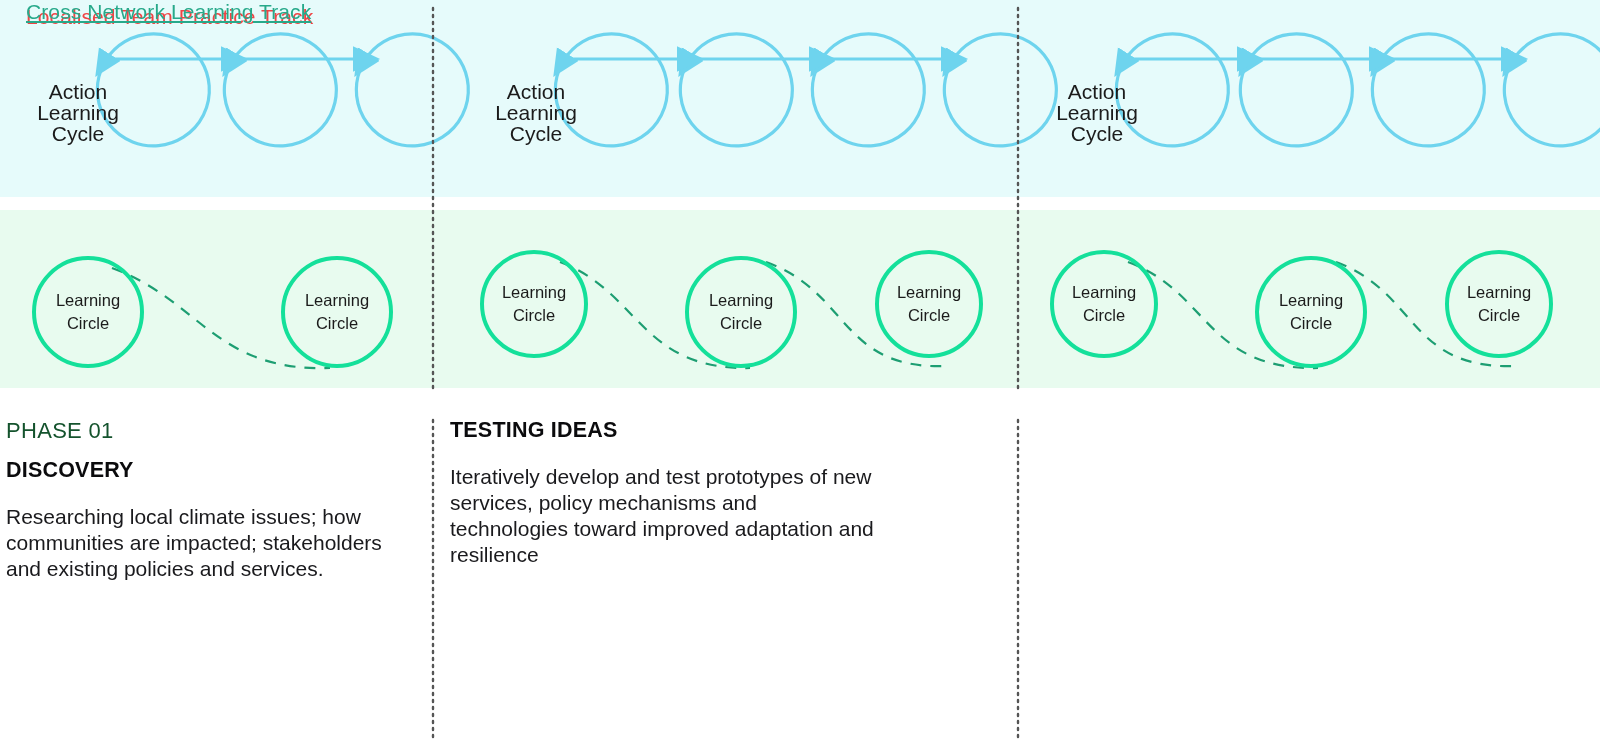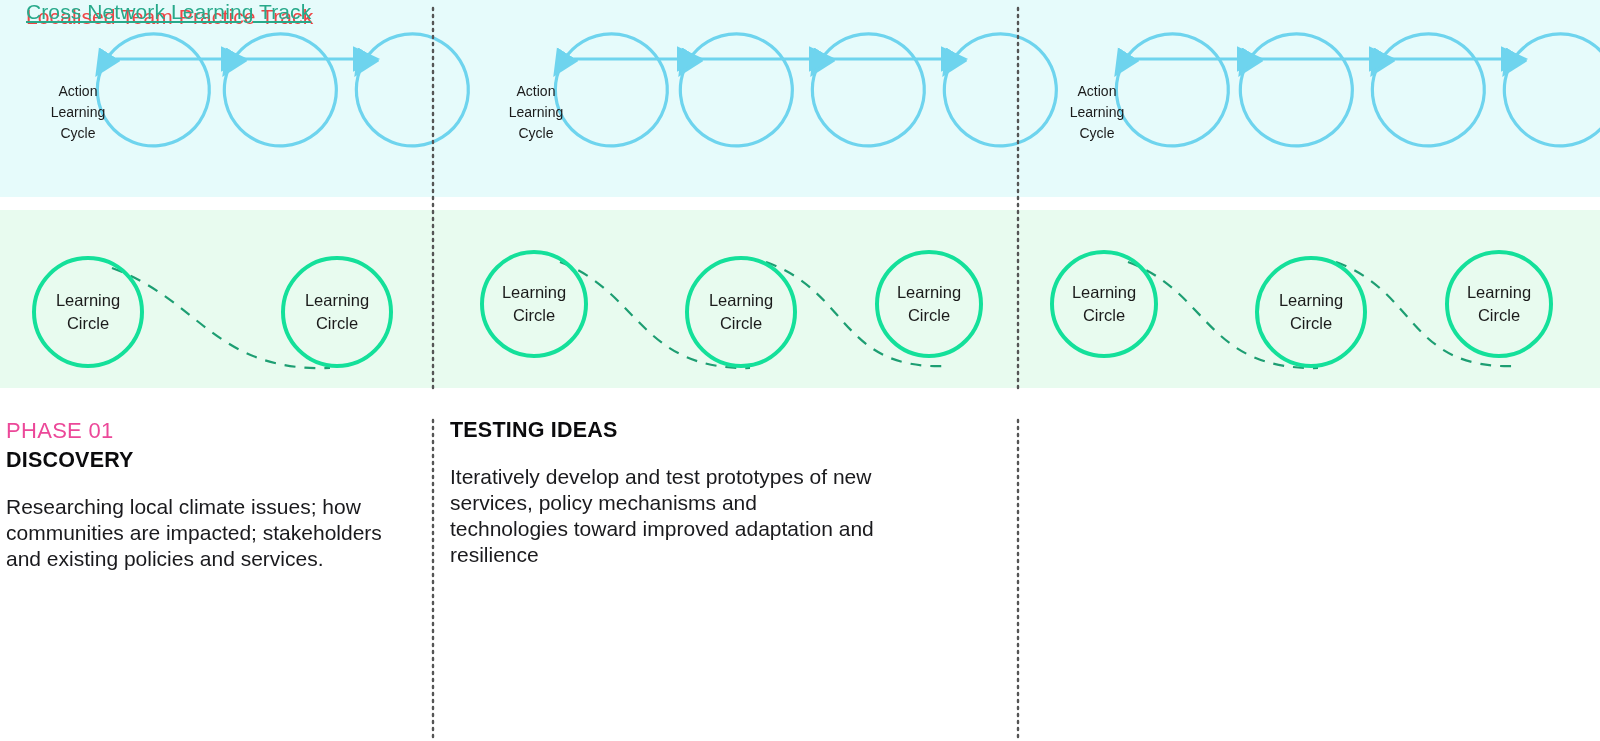--- a/index.html
+++ b/index.html
@@ -59,41 +59,41 @@
     width: 1600px;
     height: 741px;
     pointer-events: none;
   }
 
   
   .circle-label {
     position: absolute;
     text-align: center;
     color: #1b1b1b;
-    font-size: 14px;
+    font-size: 21px;
     line-height: 21px;
     white-space: nowrap;
     transform: translate(-50%, -50%);
   }
   .circle-label.green {
     font-size: 16.5px;
     line-height: 23px;
   }
 
   
   .phase-col {
     position: absolute;
     top: 418px;
   }
   .phase-kicker {
     font-size: 22px;
     font-weight: 400;
-    color: #ec4899;
+    color: #14532d;
     letter-spacing: 0.3px;
-    margin: 0 0 4px 0;
+    margin: 0 0 14px 0;
     white-space: nowrap;
   }
   .phase-title {
     font-size: 21.5px;
     font-weight: bold;
     color: #0b0b0d;
     letter-spacing: 0.2px;
     margin: 0 0 20px 0;
     white-space: nowrap;
   }

